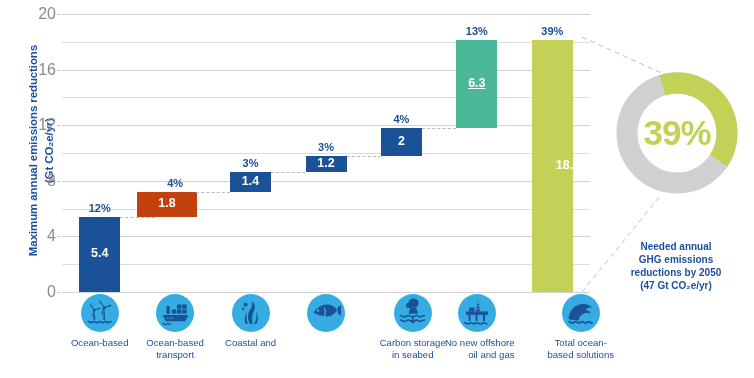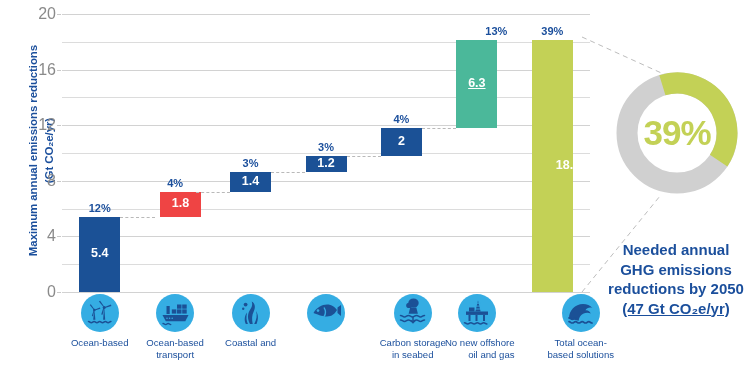--- a/index.html
+++ b/index.html
@@ -103,25 +103,25 @@
   .donutpct{
     position:absolute;left:0;top:0;width:130px;height:130px;
     display:flex;align-items:center;justify-content:center;
     font-size:35px;font-weight:bold;color:#C3D156;
     letter-spacing:-1px;
   }
   .donutcap{
     position:absolute;left:598px;top:240px;width:156px;
     text-align:center;
     color:#1b4f9c;
-    font-size:15px;
+    font-size:10px;
     font-weight:bold;
     line-height:1.3;
   }
-  .donutcap .sub{font-weight:bold;text-decoration:underline;}
+  .donutcap .sub{font-weight:bold;}
   .leader{position:absolute;}
 </style>
 </head>
 <body>
 
 <div id="root">
 
   <div class="ytitle">
     <span>Maximum annual emissions reductions</span>
     <span class="l2">(Gt CO₂e/yr)</span>
@@ -149,21 +149,21 @@
       <div class="ylabel" style="top: 55.6px;">16</div>
       <div class="gridline" style="top: 27.8px;"></div>
       <div class="gridline major" style="top: 0px;"></div>
       <div class="ytick" style="top: 0px;"></div>
       <div class="ylabel" style="top: 0px;">20</div>
       <div class="bar" style="left: 17.2143px; top: 202.94px; width: 41px; height: 75.06px; background: rgb(27, 81, 150);">
         <div class="barval" style="top: 29.53px;">5.4</div>
       </div>
       <div class="barpct" style="left: 7.21429px; right: auto; width: 61px; top: 187.94px;">12%</div>
       <div class="connector" style="left: 58.2143px; width: 34.4286px; top: 202.94px;"></div>
-      <div class="bar" style="left: 98px; top: 177.92px; width: 41px; height: 25.02px; background: #ef4444;">
+      <div class="bar" style="left: 75px; top: 177.92px; width: 60px; height: 25.02px; background: #c2410c;">
         <div class="barval" style="top: 4.51px;">1.8</div>
       </div>
       <div class="barpct" style="left: 82.6429px; right: auto; width: 61px; top: 162.92px;">4%</div>
       <div class="connector" style="left: 133.643px; width: 34.4286px; top: 177.92px;"></div>
       <div class="bar" style="left: 168.071px; top: 158.46px; width: 41px; height: 19.46px; background: rgb(27, 81, 150);">
         <div class="barval" style="top: 1.73px;">1.4</div>
       </div>
       <div class="barpct" style="left: 158.071px; right: auto; width: 61px; top: 143.46px;">3%</div>
       <div class="connector" style="left: 209.071px; width: 34.4286px; top: 158.46px;"></div>
       <div class="bar" style="left: 243.5px; top: 141.78px; width: 41px; height: 16.68px; background: rgb(27, 81, 150);">
@@ -172,21 +172,21 @@
       <div class="barpct" style="left: 233.5px; right: auto; width: 61px; top: 126.78px;">3%</div>
       <div class="connector" style="left: 284.5px; width: 34.4286px; top: 141.78px;"></div>
       <div class="bar" style="left: 318.929px; top: 113.98px; width: 41px; height: 27.8px; background: rgb(27, 81, 150);">
         <div class="barval" style="top: 5.9px;">2</div>
       </div>
       <div class="barpct" style="left: 308.929px; right: auto; width: 61px; top: 98.98px;">4%</div>
       <div class="connector" style="left: 359.929px; width: 34.4286px; top: 113.98px;"></div>
       <div class="bar" style="left: 394.357px; top: 26.41px; width: 41px; height: 87.57px; background: rgb(75, 184, 154);">
         <div class="barval" style="top: 35.785px; text-decoration: underline;">6.3</div>
       </div>
-      <div class="barpct" style="left: 384.357px; right: auto; width: 61px; top: 11.41px; text-align: right;">13%</div>
+      <div class="barpct" style="left: 384.357px; right: auto; width: 61px; top: 11.41px;">13%</div>
       <div class="bar" style="left: 469.786px; top: 26.41px; width: 41px; height: 251.59px; background: rgb(195, 209, 86);">
         <div class="barval" style="top: 117.795px; padding-left: 24px;">18.1</div>
       </div>
       <div class="barpct" style="left: 459.786px; right: auto; width: 61px; top: 11.41px;">39%</div>
     </div>
 
   <div class="cats" id="cats">
       <div class="cat" style="left: 0px; width: 75.4286px;">
         <div class="circ" style="background: rgb(53, 173, 227);">
           <svg width="38" height="38" viewBox="0 0 38 38">

